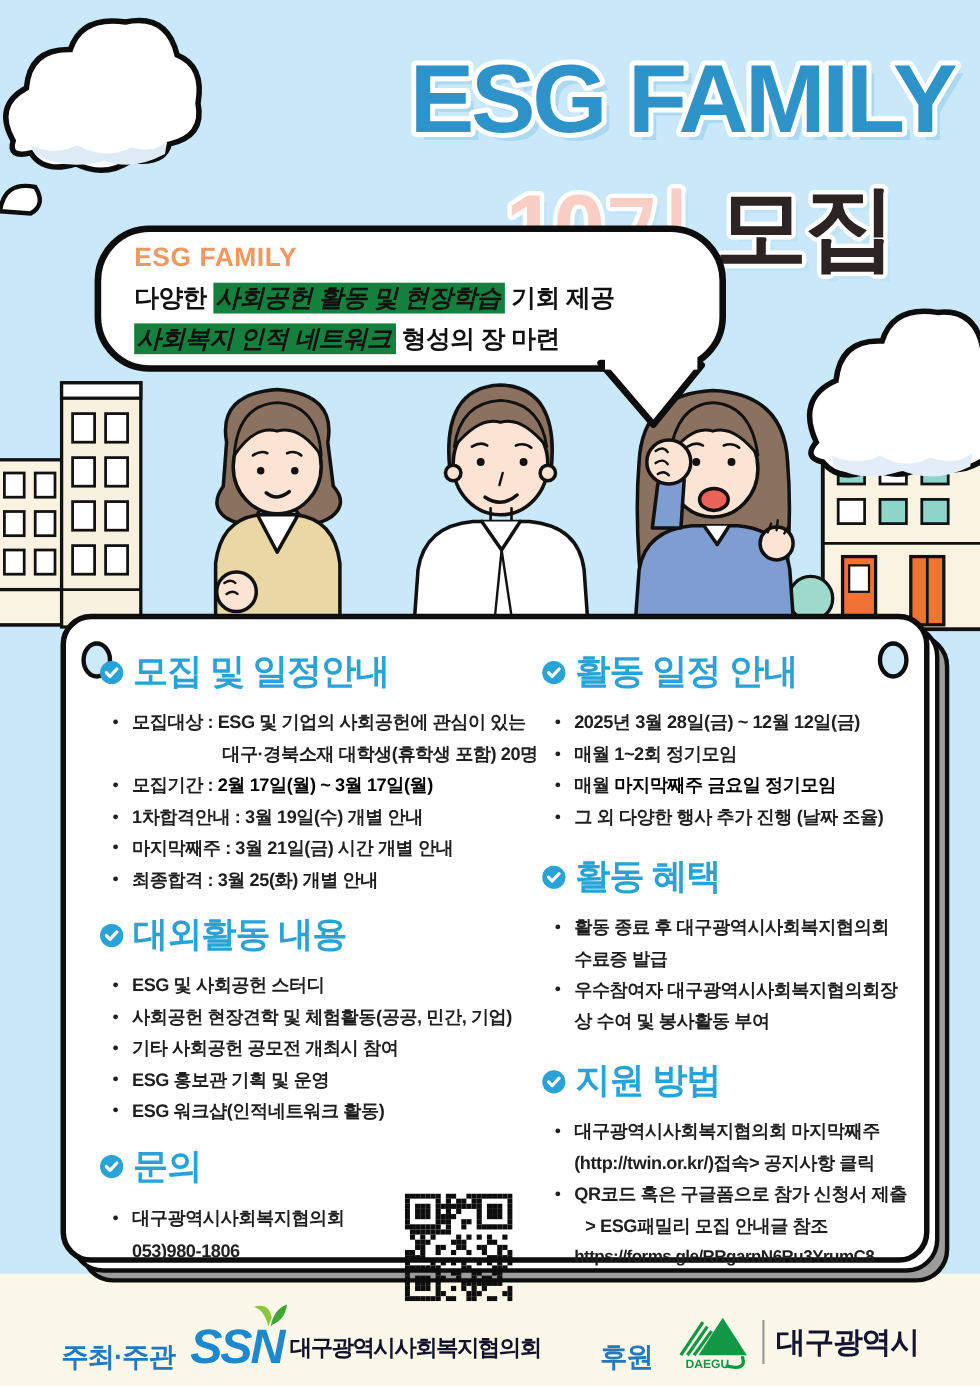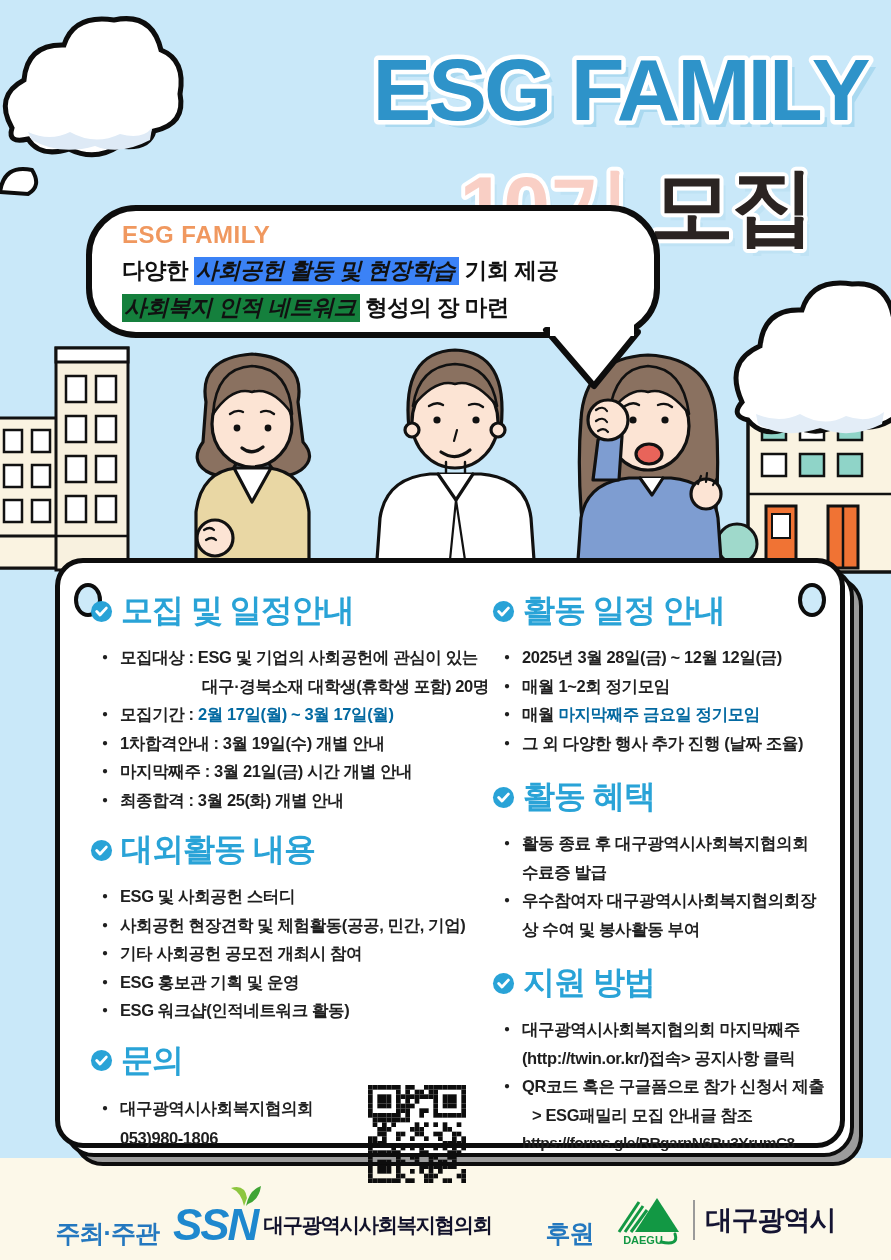--- a/index.html
+++ b/index.html
@@ -21,21 +21,21 @@
 
   
   .bubble {
     position:absolute; left:86px; top:205px; width:574px; height:133px;
     background:#fff; border:6px solid #0d0d0d; border-radius:50px; z-index:4;
     padding:10px 18px 0 30px;
   }
   .bubble-heading { color:#F0985F; font-size:24px; font-weight:800; letter-spacing:0.5px; margin-bottom:3px; }
   .bubble-line { font-size:22.5px; font-weight:700; color:#111; line-height:37px; white-space:nowrap; letter-spacing:-0.5px; }
   .hl { font-style:italic; padding:1px 4px 2px 2px; }
-  .hl-blue { background:#3b82f6; }
+  .hl-blue { background:#15803d; }
   .hl-purple { background:#15803d; }
   .bubble-tail { position:absolute; left:538px; top:296px; width:120px; height:100px; z-index:5; }
 
   
   .card-stack-2 { position:absolute; left:73px; top:576px; width:790px; height:590px;
     background:#9c9c9c; border:4px solid #0d0d0d; border-radius:30px; z-index:5; }
   .card-stack-1 { position:absolute; left:64px; top:567px; width:790px; height:590px;
     background:#ffffff; border:4px solid #0d0d0d; border-radius:30px; z-index:6; }
   .card {
     position:absolute; left:55px; top:558px; width:790px; height:590px;
@@ -53,21 +53,21 @@
   .col-right { left:432px; width:348px; }
 
   .sec-h { display:flex; align-items:center; gap:8px; margin-bottom:10px; }
   .sec-title { color:#29A3D7; font-size:32px; font-weight:800; letter-spacing:-1px; white-space:nowrap; }
   .check { width:23px; height:23px; flex:0 0 23px; }
 
   .bullets { margin-left:12px; margin-bottom:14px; }
   .b-line { position:relative; padding-left:18px; font-size:16.5px; font-weight:600;
     color:#1f1f1f; line-height:28.5px; white-space:nowrap; letter-spacing:-0.4px; }
   .b-line.dot::before { content:"●"; position:absolute; left:0; top:0; font-size:10px; color:#1f1f1f; }
-  .b-line .red { color:#0369a1;margin-top:18px; }
+  .b-line .red { color:#000000;margin-top:18px; }
   .cont-deep { padding-left:100px; }
   .cont { padding-left:18px; }
   .cont2 { padding-left:28px; }
   .url-line { font-size:15.5px; letter-spacing:-0.5px; }
 
   .contact-wrap { position:relative; }
   .qr { position:absolute; left:266px; top:-8px; width:98px; height:98px; }
   .qr svg { width:98px; height:98px; fill:#0d0d0d; }
 
   

